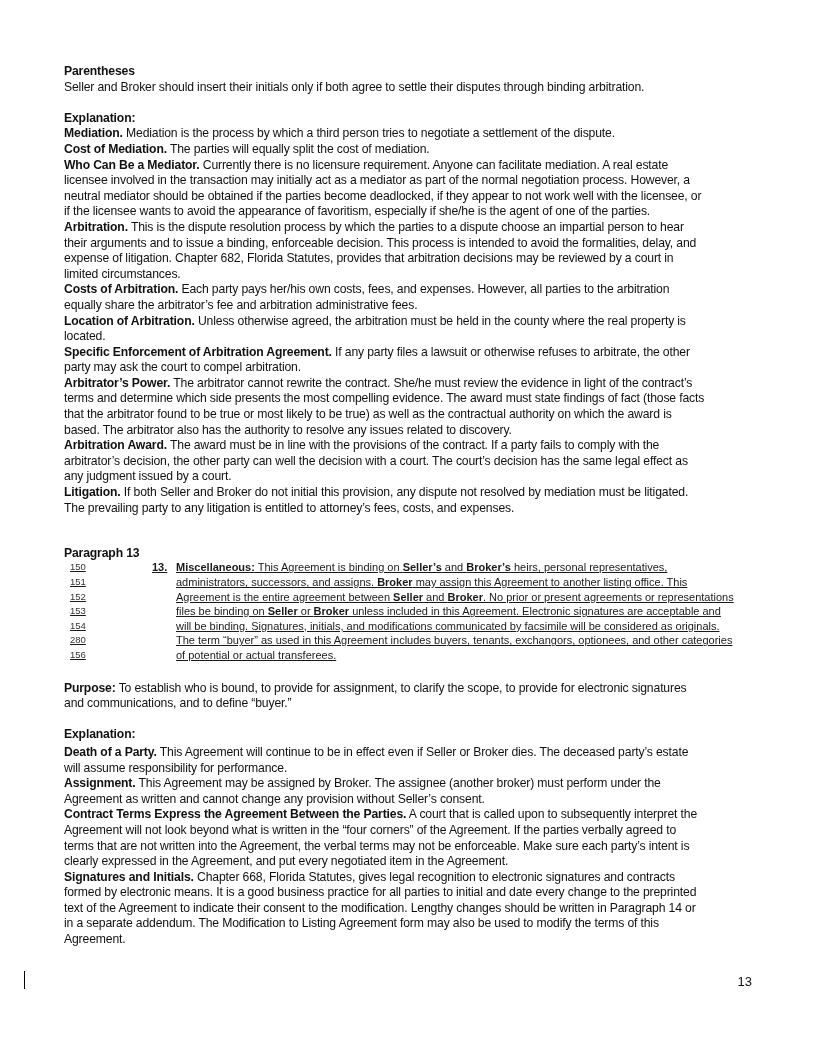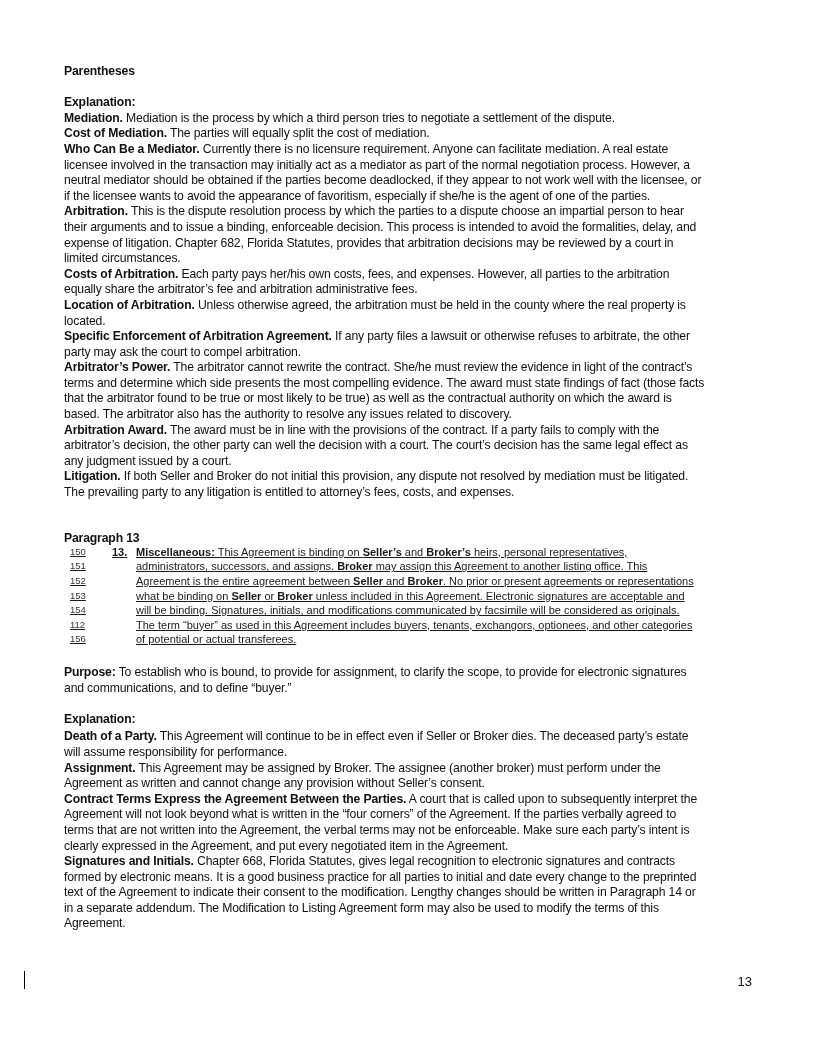--- a/index.html
+++ b/index.html
@@ -6,31 +6,32 @@
   body { width: 816px; height: 1056px; position: relative; overflow: hidden;
          font-family: "Liberation Sans", sans-serif; color: #111; }
   .page { position: absolute; left: 48px; top: 64px; width: 712px; font-size: 12.2px; line-height: 15.6px; letter-spacing: -0.15px; }
   .line { display: block; white-space: nowrap; margin-left: 16px; }
   .gap { height: 15.6px; }
   b { font-weight: bold; }
   .heading { font-weight: bold; }
   .form-block { position: relative; margin-top: 0px; margin-bottom: 8px; font-size: 11px; line-height: 14.6px; color: #1a1a1a; letter-spacing: 0; text-decoration: underline; }
   .form-row { display: flex; white-space: nowrap; }
   .ln { width: 42px; padding-left: 22px; font-size: 9.5px; color: #333; flex-shrink: 0; }
-  .num { width: 24px; font-weight: bold; flex-shrink: 0; }
+  .num { width: 24px; font-weight: bold; flex-shrink: 0; margin-left: 40px; }
   .ftxt { flex: 1; }
   .page-number { position: absolute; right: 64px; top: 974px; font-size: 13px; }
   .margin-bar { position: absolute; left: 24px; top: 971px; width: 1px; height: 18px; background: #000; }
 </style>
 </head>
 <body>
 
 <div class="page">
   <div>
     <span class="line heading">Parentheses</span>
+    <span class="line">Seller and Broker should insert their initials only if both agree to settle their disputes through binding  arbitration.</span>
     <div class="gap"></div>
     <span class="line heading">Explanation:</span>
     <div id="s1-items">
         <div>
           <span class="line"><b>Mediation.</b> Mediation is the process by which a third person tries to negotiate a settlement of the  dispute.</span>
         </div>
         <div>
           <span class="line"><b>Cost  of Mediation.</b> The parties will equally split the cost of mediation.</span>
         </div>
         <div>
@@ -92,29 +93,29 @@
           <span class="ftxt"><span>administrators, successors, and assigns. </span><b>Broker</b><span> may assign this Agreement to another listing office. This</span></span>
         </div>
         <div class="form-row">
           <span class="ln">152</span>
           <span class="num"></span>
           <span class="ftxt"><span>Agreement is the entire agreement between </span><b>Seller</b><span> and </span><b>Broker</b><span>. No prior or present agreements or representations</span></span>
         </div>
         <div class="form-row">
           <span class="ln">153</span>
           <span class="num"></span>
-          <span class="ftxt"><span>what be binding on </span><b>Seller</b><span> or </span><b>Broker</b><span> unless included in this Agreement. Electronic signatures are acceptable and</span></span>
+          <span class="ftxt"><span>files be binding on </span><b>Seller</b><span> or </span><b>Broker</b><span> unless included in this Agreement. Electronic signatures are acceptable and</span></span>
         </div>
         <div class="form-row">
           <span class="ln">154</span>
           <span class="num"></span>
           <span class="ftxt"><span>will be binding. Signatures, initials, and modifications communicated by facsimile will be considered as originals.</span></span>
         </div>
         <div class="form-row">
-          <span class="ln">112</span>
+          <span class="ln">280</span>
           <span class="num"></span>
           <span class="ftxt"><span>The term “buyer” as used in this Agreement includes buyers, tenants, exchangors, optionees, and other categories</span></span>
         </div>
         <div class="form-row">
           <span class="ln">156</span>
           <span class="num"></span>
           <span class="ftxt"><span>of potential or actual transferees.</span></span>
         </div>
       </div>
     <div class="gap" style="height:10px"></div>

